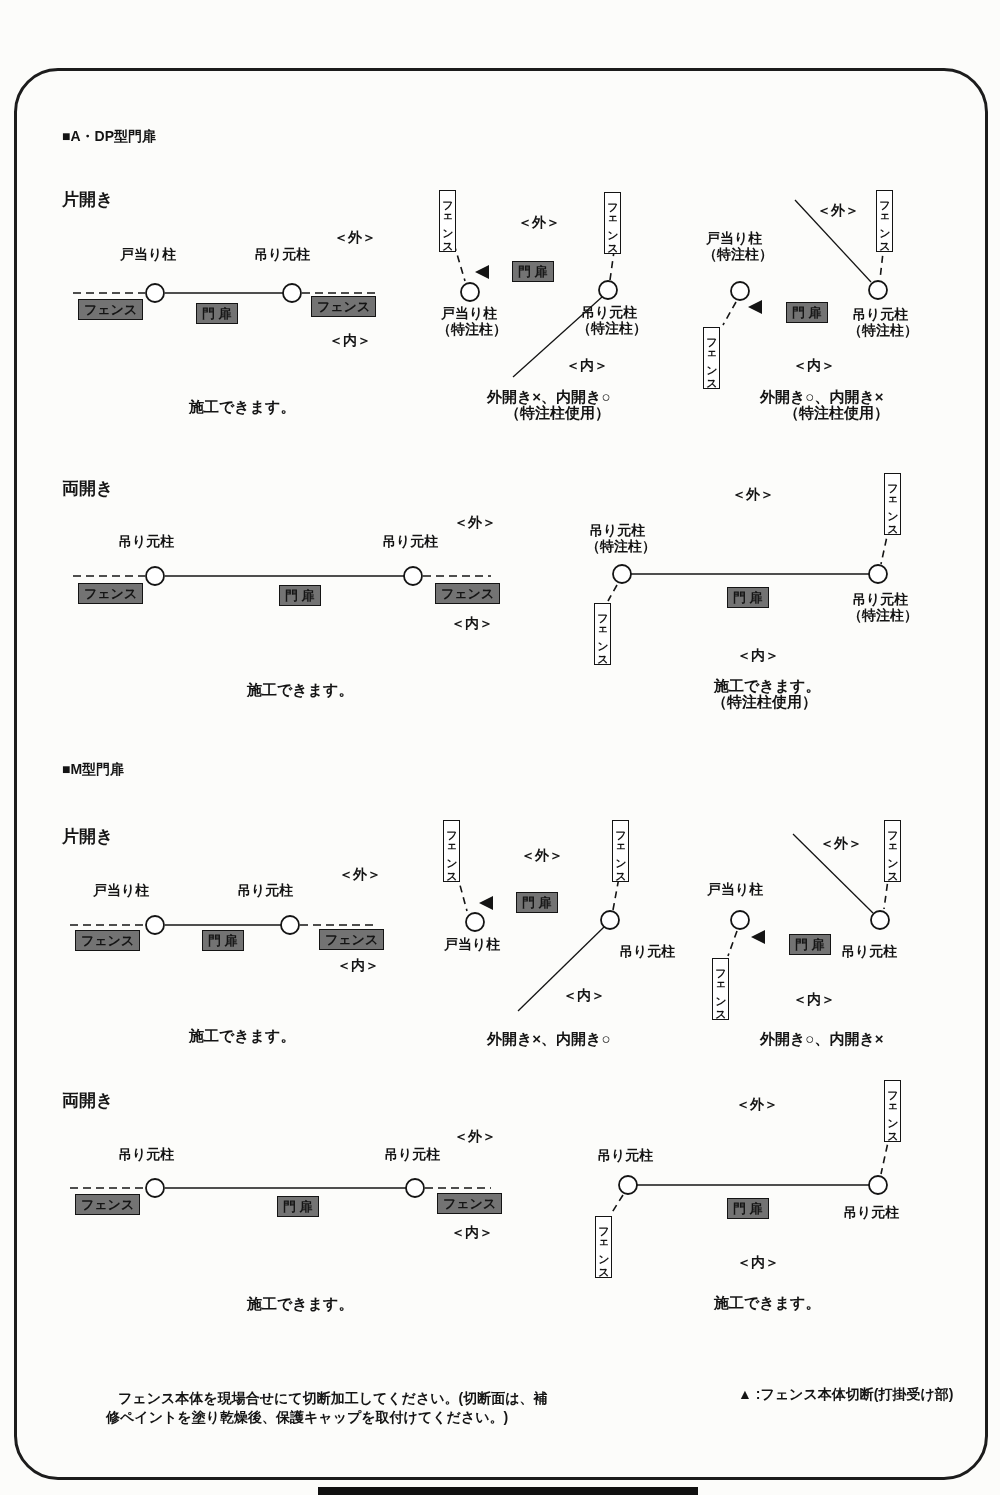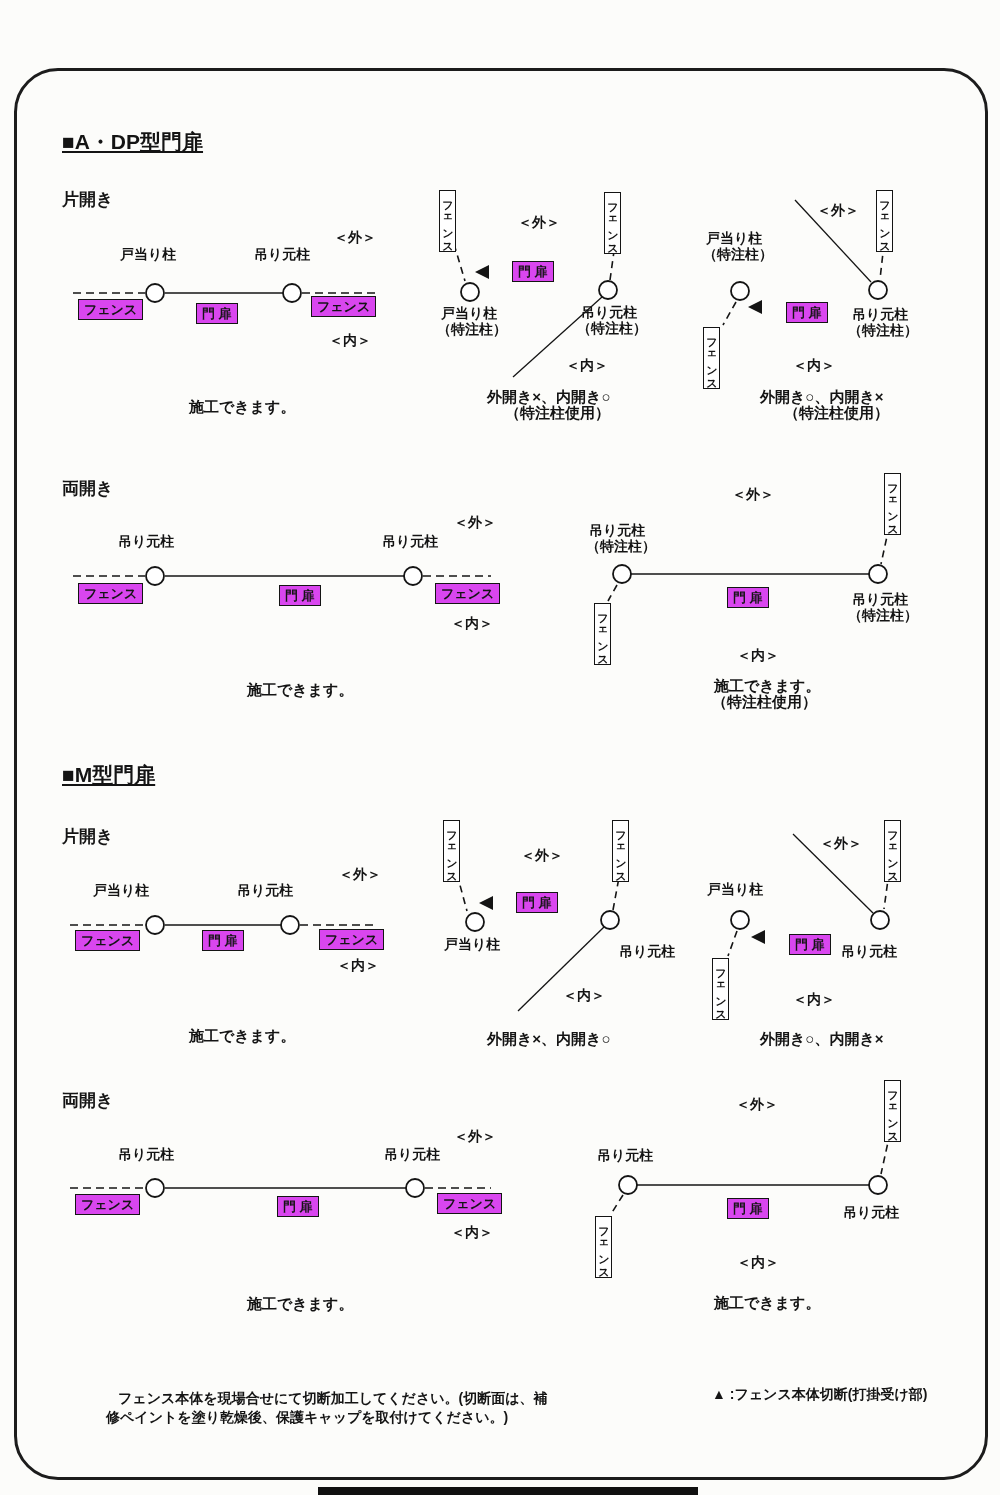--- a/index.html
+++ b/index.html
@@ -1,25 +1,25 @@
 <!DOCTYPE html>
 <html><head>
 <meta charset="utf-8">
 <style>
   html,body{margin:0;padding:0;}
   body{background:#d9d9d5;}
   .page{position:relative;width:1000px;height:1495px;margin:0 auto;background:#fcfcfa;
         font-family:"Liberation Sans","DejaVu Sans",sans-serif;color:#141414;overflow:hidden;}
   .title{position:absolute;left:27px;top:5px;font-size:36px;font-weight:800;white-space:nowrap;letter-spacing:0.5px;}
   .frame{position:absolute;left:14px;top:68px;width:968px;height:1406px;border:3px solid #1c1c1c;border-radius:44px;}
-  .h2{position:absolute;font-size:21px;font-weight:800;white-space:nowrap;text-decoration:underline;}
+  .h2{position:absolute;font-size:14px;font-weight:800;white-space:nowrap;}
   .h3{position:absolute;font-size:17px;font-weight:800;white-space:nowrap;}
   .lbl{position:absolute;font-size:14px;font-weight:600;white-space:nowrap;line-height:1;}
   .cap{position:absolute;font-size:15px;font-weight:600;white-space:nowrap;line-height:1;}
-  .box{position:absolute;border:1.6px solid #141414;background:#d946ef;padding:3px 5px;font-size:13px;font-weight:600;line-height:1;white-space:nowrap;}
+  .box{position:absolute;border:1.6px solid #141414;background:#737373;padding:3px 5px;font-size:13px;font-weight:600;line-height:1;white-space:nowrap;}
   .vbox{position:absolute;border:1.6px solid #141414;background:#fff;writing-mode:vertical-rl;text-orientation:upright;
         font-size:11px;font-weight:600;letter-spacing:1px;padding:3px 2px;line-height:1;}
   .shapes{position:absolute;left:0;top:0;}
   .note{position:absolute;font-size:14px;font-weight:600;white-space:nowrap;line-height:1;}
   .artifact{position:absolute;background:#101010;}
 </style>
 </head>
 <body>
 
 <div class="page">
@@ -203,16 +203,16 @@
   <div class="vbox" style="left:884px;top:1080px;">フェンス</div>
   <div class="lbl" style="left:597px;top:1148px;">吊り元柱</div>
   <div class="box" style="left:727px;top:1198px;">門 扉</div>
   <div class="lbl" style="left:843px;top:1205px;">吊り元柱</div>
   <div class="vbox" style="left:595px;top:1216px;">フェンス</div>
   <div class="lbl" style="left:737px;top:1255px;">＜内＞</div>
   <div class="cap" style="left:714px;top:1295px;">施工できます。</div>
 
   <div class="note" style="left:118px;top:1391px;">フェンス本体を現場合せにて切断加工してください。(切断面は、補</div>
   <div class="note" style="left:106px;top:1410px;">修ペイントを塗り乾燥後、保護キャップを取付けてください。)</div>
-  <div class="note" style="left:712px;top:1387px;">▲ :フェンス本体切断(打掛受け部)</div>
+  <div class="note" style="left:738px;top:1387px;">▲ :フェンス本体切断(打掛受け部)</div>
 
   <div class="artifact" style="left:318px;top:1487px;width:380px;height:8px;"></div>
 </div>
 
 </body></html>

